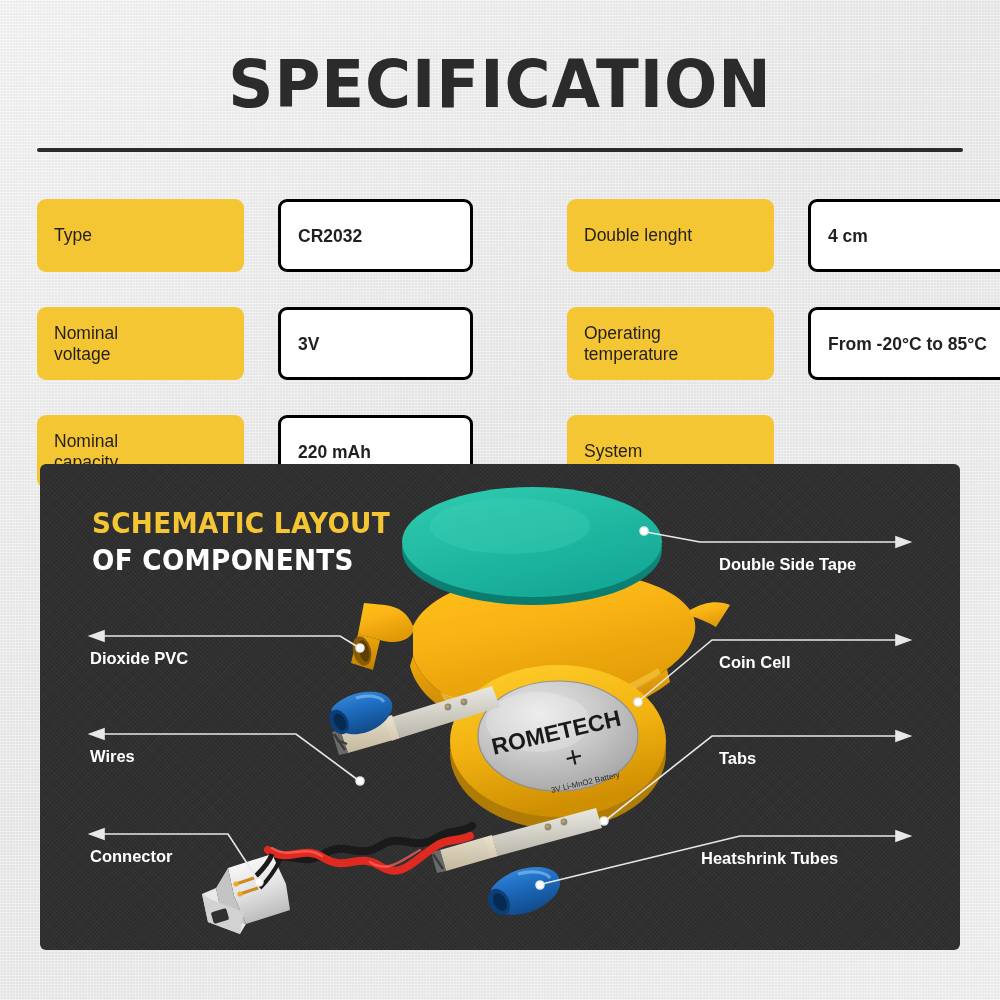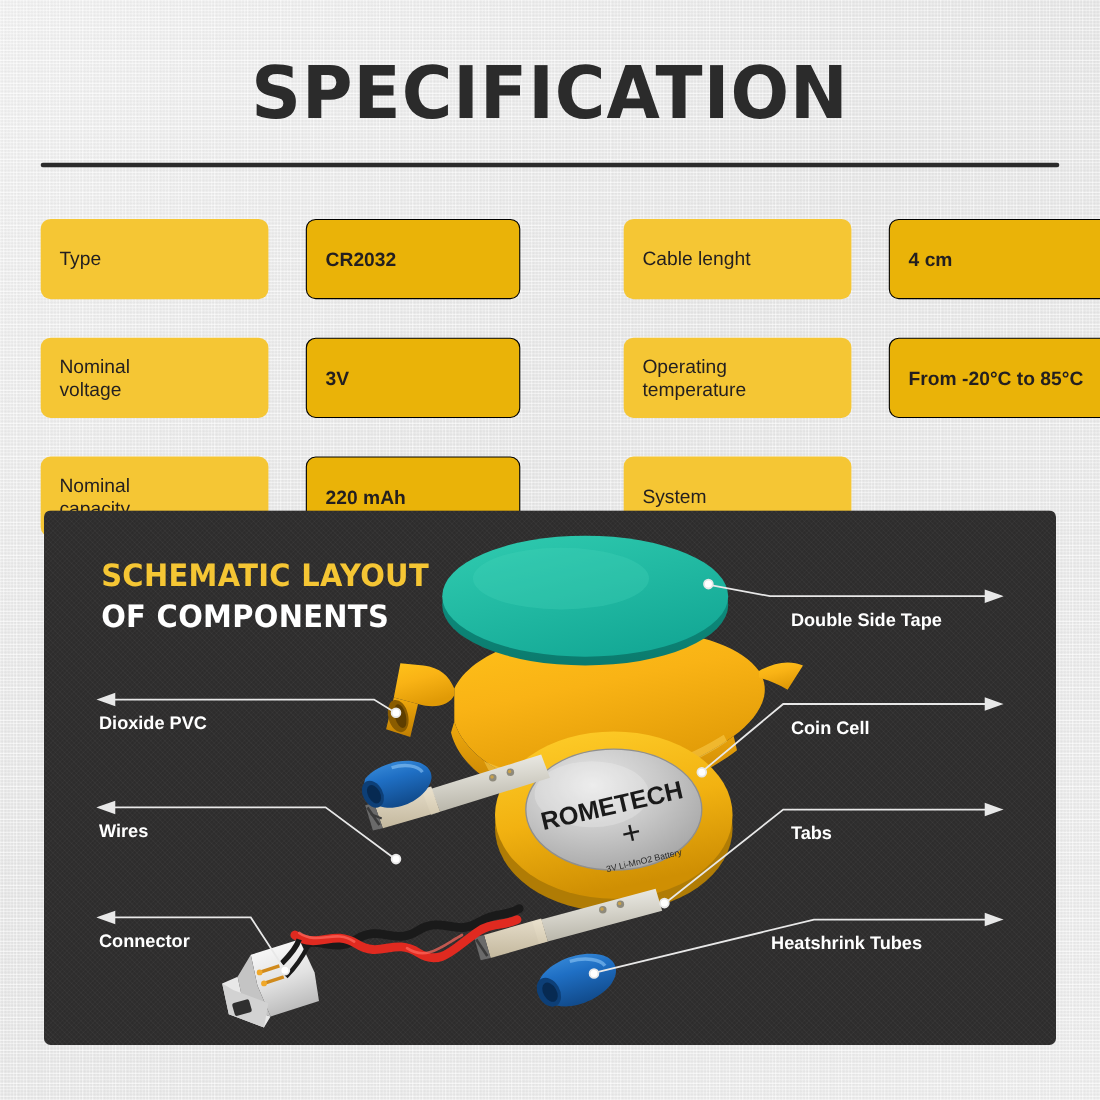--- a/index.html
+++ b/index.html
@@ -69,22 +69,22 @@
     display: flex;
     align-items: center;
     padding: 0 17px;
     font-size: 17.5px;
     line-height: 21px;
     color: #231f20;
     box-sizing: border-box;
     margin: 3px 0;
   }
   .spec-value {
-    background: #eab308;
-    border: 1px solid #000000;
+    background: #ffffff;
+    border: 3px solid #000000;
     border-radius: 9px;
     display: flex;
     align-items: center;
     padding: 0 17px;
     font-size: 17.5px;
     line-height: 22px;
     font-weight: bold;
     color: #231f20;
     box-sizing: border-box;
     margin: 3px 0;
@@ -157,21 +157,21 @@
 <div class="page"></div>
 
 <div class="title">SPECIFICATION</div>
 <div class="title-rule"></div>
 
 <div class="spec-grid">
 
   <div class="spec-label">Type</div>
   <div class="spec-value lcol">CR2032</div>
   <div class="gap"></div>
-  <div class="spec-label rcol">Cable lenght</div>
+  <div class="spec-label rcol">Double lenght</div>
   <div class="spec-value rcol">4 cm</div>
 
   <div class="spec-label" style="white-space:pre-line">Nominal
 voltage</div>
   <div class="spec-value lcol">3V</div>
   <div class="gap"></div>
   <div class="spec-label rcol" style="white-space:pre-line">Operating
 temperature</div>
   <div class="spec-value rcol">From -20°C to 85°C</div>
 

